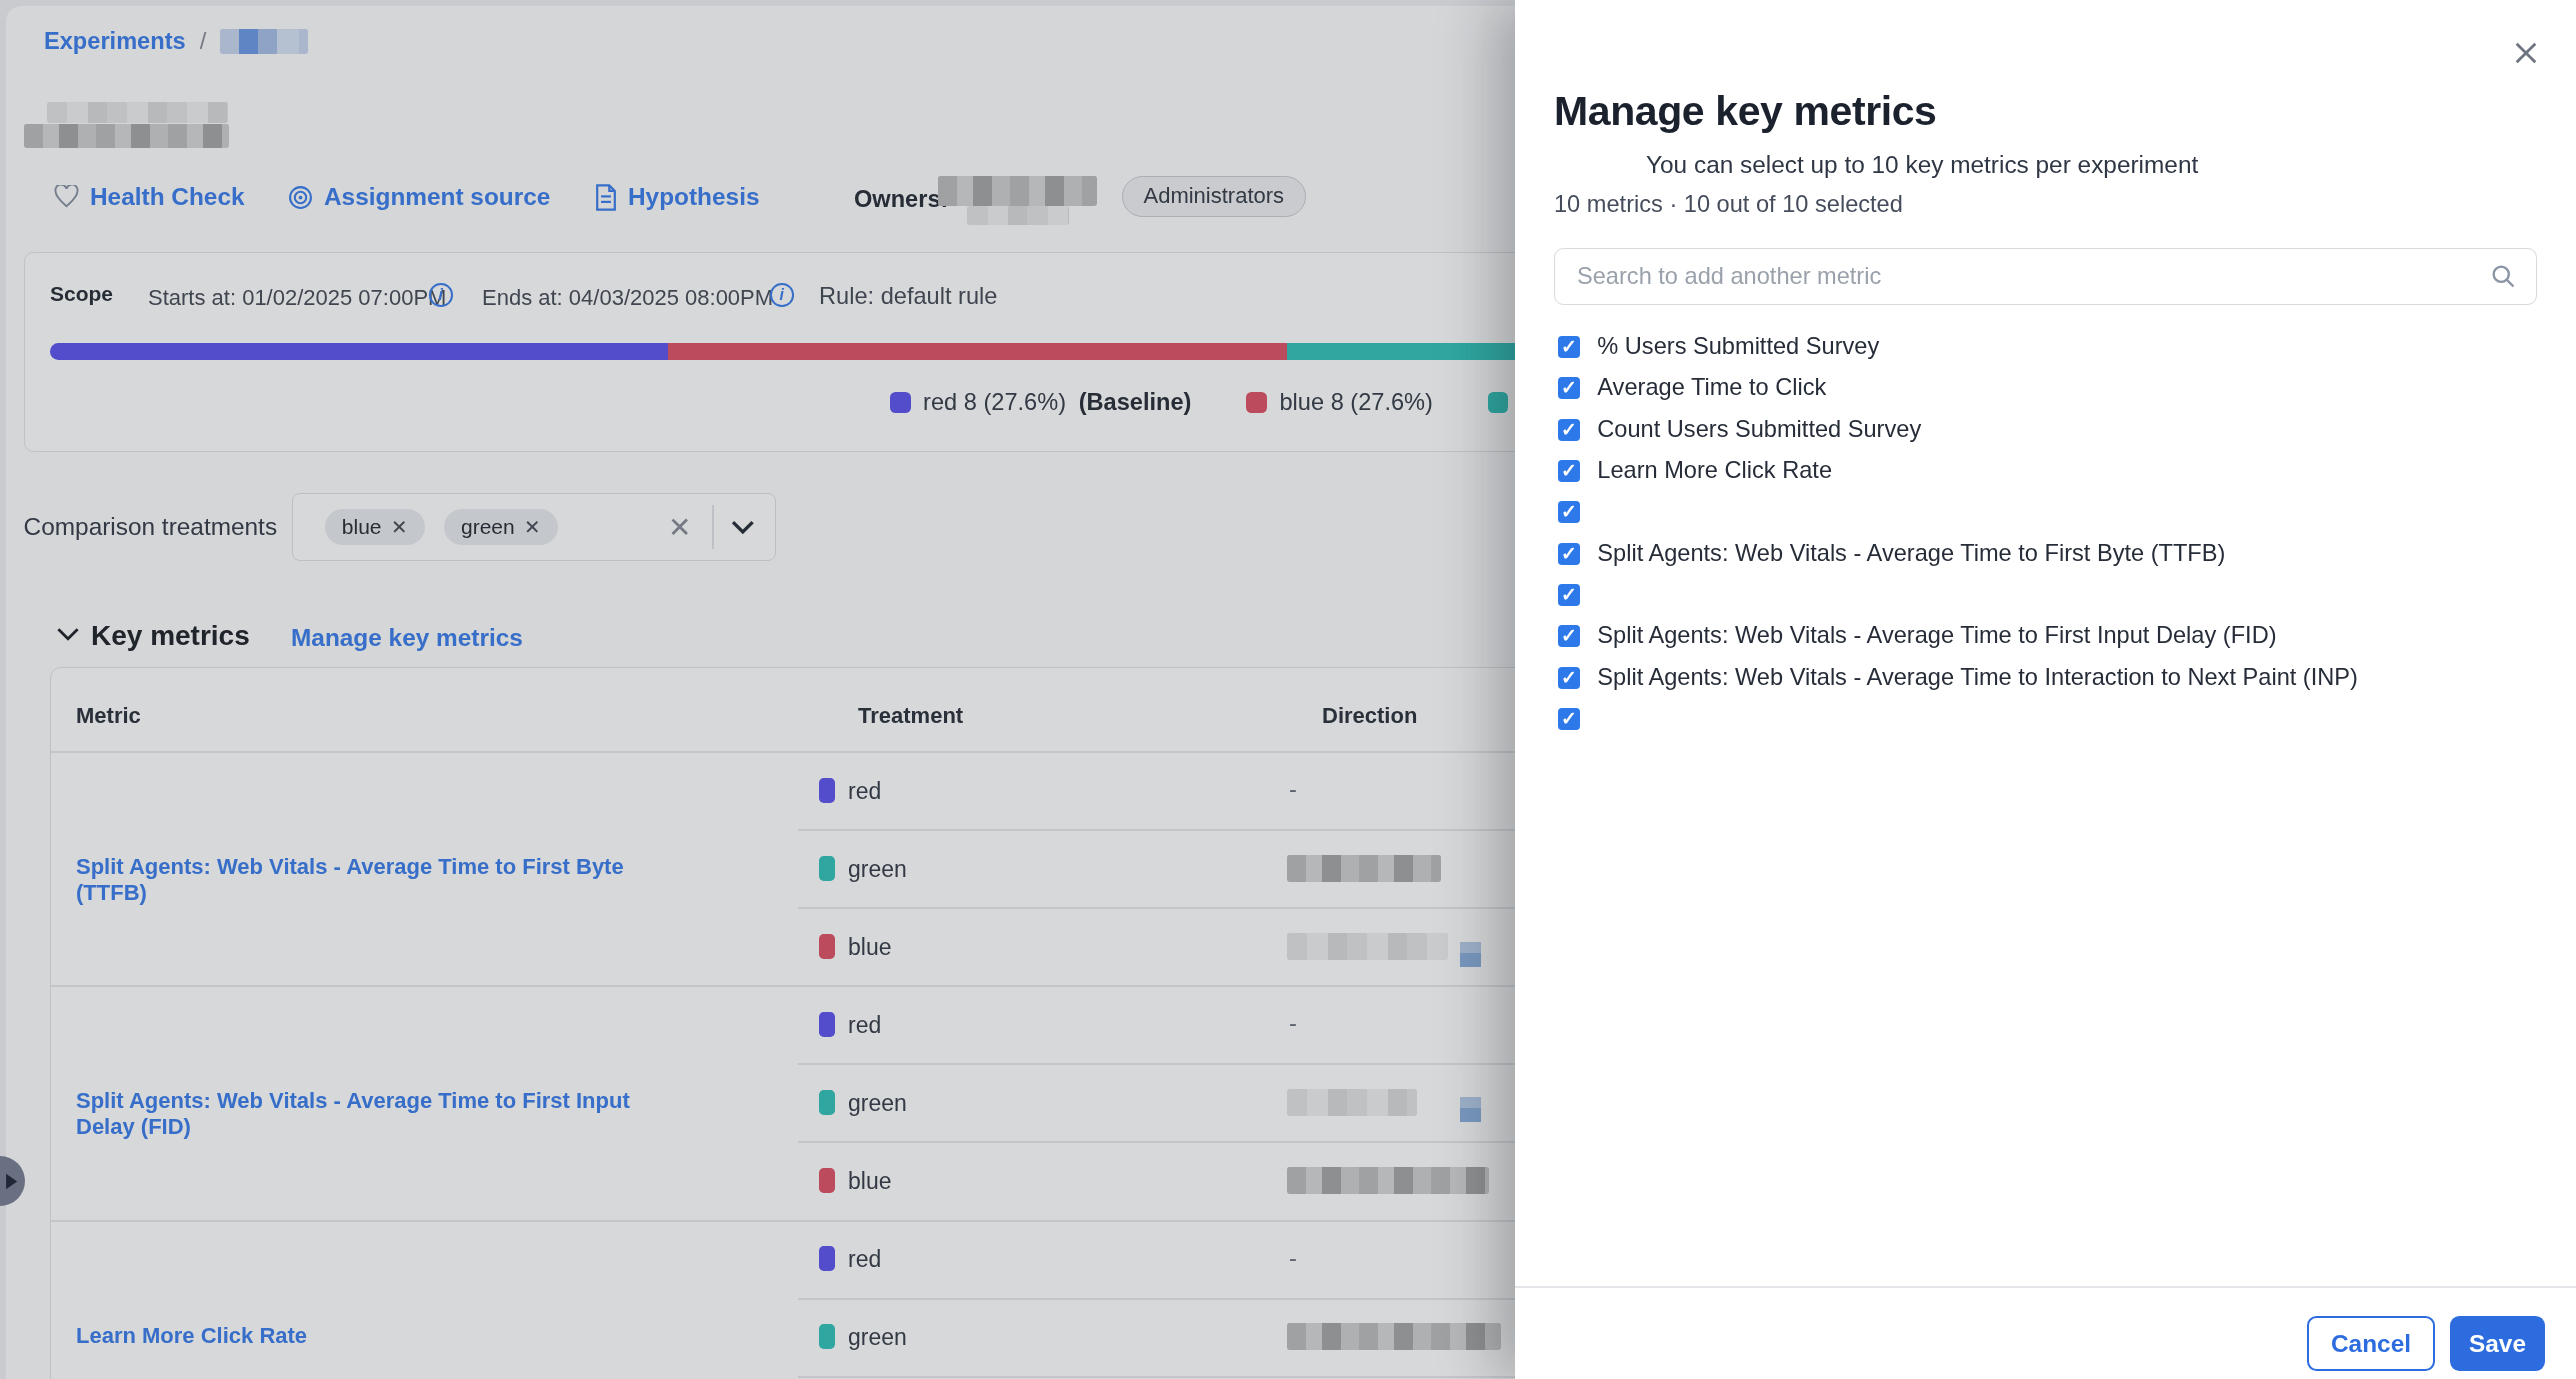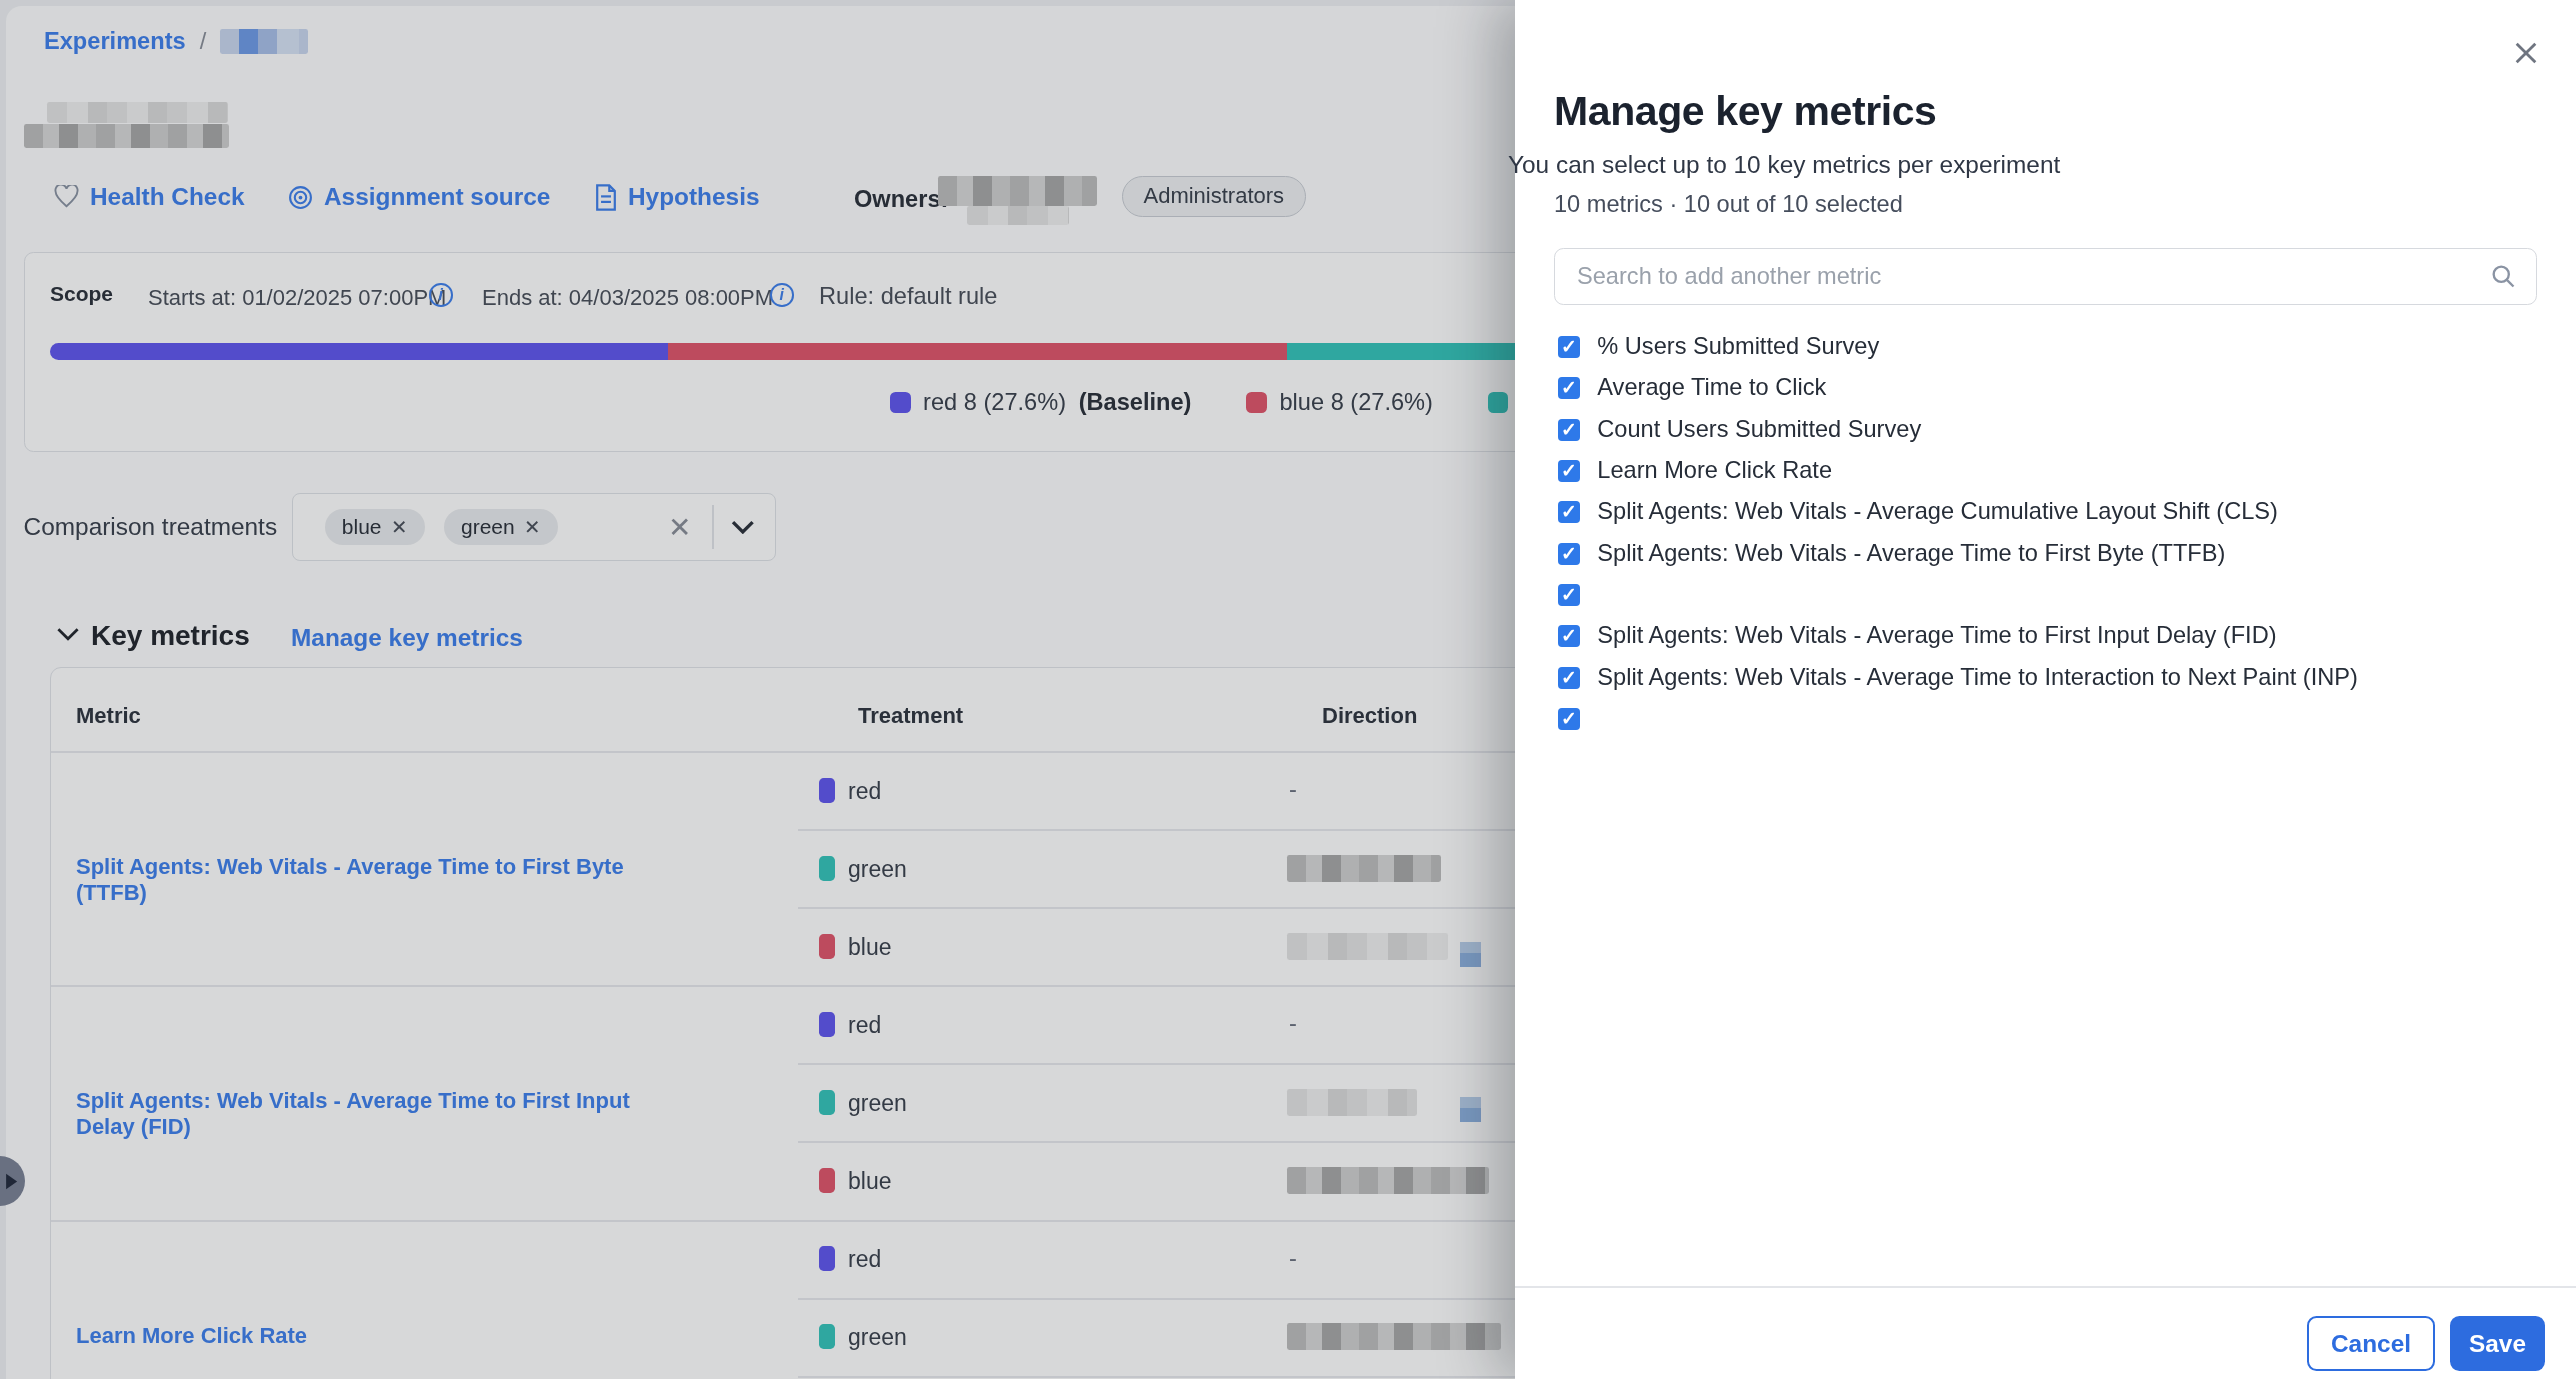--- a/index.html
+++ b/index.html
@@ -254,21 +254,21 @@
   <div id="dim" class="abs"></div>
 
   <div id="panel" class="abs"></div>
 
   <svg id="panel-close" class="abs" viewBox="0 0 24 24">
     <line x1="4" y1="4" x2="20" y2="20" stroke="#6f7580" stroke-width="2.4"></line>
     <line x1="20" y1="4" x2="4" y2="20" stroke="#6f7580" stroke-width="2.4"></line>
   </svg>
 
   <span class="abs" id="panel-title" style="left:1554px; top:88px; z-index:101;">Manage key metrics</span>
-  <span class="abs" id="panel-subtitle" style="left:1508px; top:151px; z-index:101;">You can select up to 10 key metrics per experiment</span>
+  <span class="abs" id="panel-subtitle" style="left:1646px; top:151px; z-index:101;">You can select up to 10 key metrics per experiment</span>
   <span class="abs" id="panel-count" style="left:1554px; top:191px; z-index:101;">10 metrics · 10 out of 10 selected</span>
 
   <div class="abs" style="left:1554px; top:248px; z-index:101;">
     <input id="metric-search" type="text" placeholder="Search to add another metric" style="">
     <svg class="abs" style="right:20.5px; top:14px;" width="28" height="28" viewBox="0 0 24 24">
       <circle cx="10.5" cy="10.5" r="6.5" fill="none" stroke="#8a93a3" stroke-width="2"></circle>
       <line x1="15.5" y1="15.5" x2="21" y2="21" stroke="#8a93a3" stroke-width="2"></line>
     </svg>
   </div>
 
@@ -284,21 +284,20 @@
       <div class="chk-row" style="top: 409px; z-index: 101;">
         <span class="chk-box" style="background:#2e79e9">✓</span>
         <span class="chk-label">Count Users Submitted Survey</span>
       </div>
       <div class="chk-row" style="top: 450px; z-index: 101;">
         <span class="chk-box" style="background:#2e79e9">✓</span>
         <span class="chk-label">Learn More Click Rate</span>
       </div>
       <div class="chk-row" style="top: 491px; z-index: 101;">
         <span class="chk-box" style="background:#2e79e9">✓</span>
-        <span class="chk-label">Split Agents: Web Vitals - Average Cumulative Layout Shift (CLS)</span>
       </div>
       <div class="chk-row" style="top: 533px; z-index: 101;">
         <span class="chk-box" style="background:#2e79e9">✓</span>
         <span class="chk-label">Split Agents: Web Vitals - Average Time to First Byte (TTFB)</span>
       </div>
       <div class="chk-row" style="top: 574px; z-index: 101;">
         <span class="chk-box" style="background:#2e79e9">✓</span>
       </div>
       <div class="chk-row" style="top: 615px; z-index: 101;">
         <span class="chk-box" style="background:#2e79e9">✓</span>

